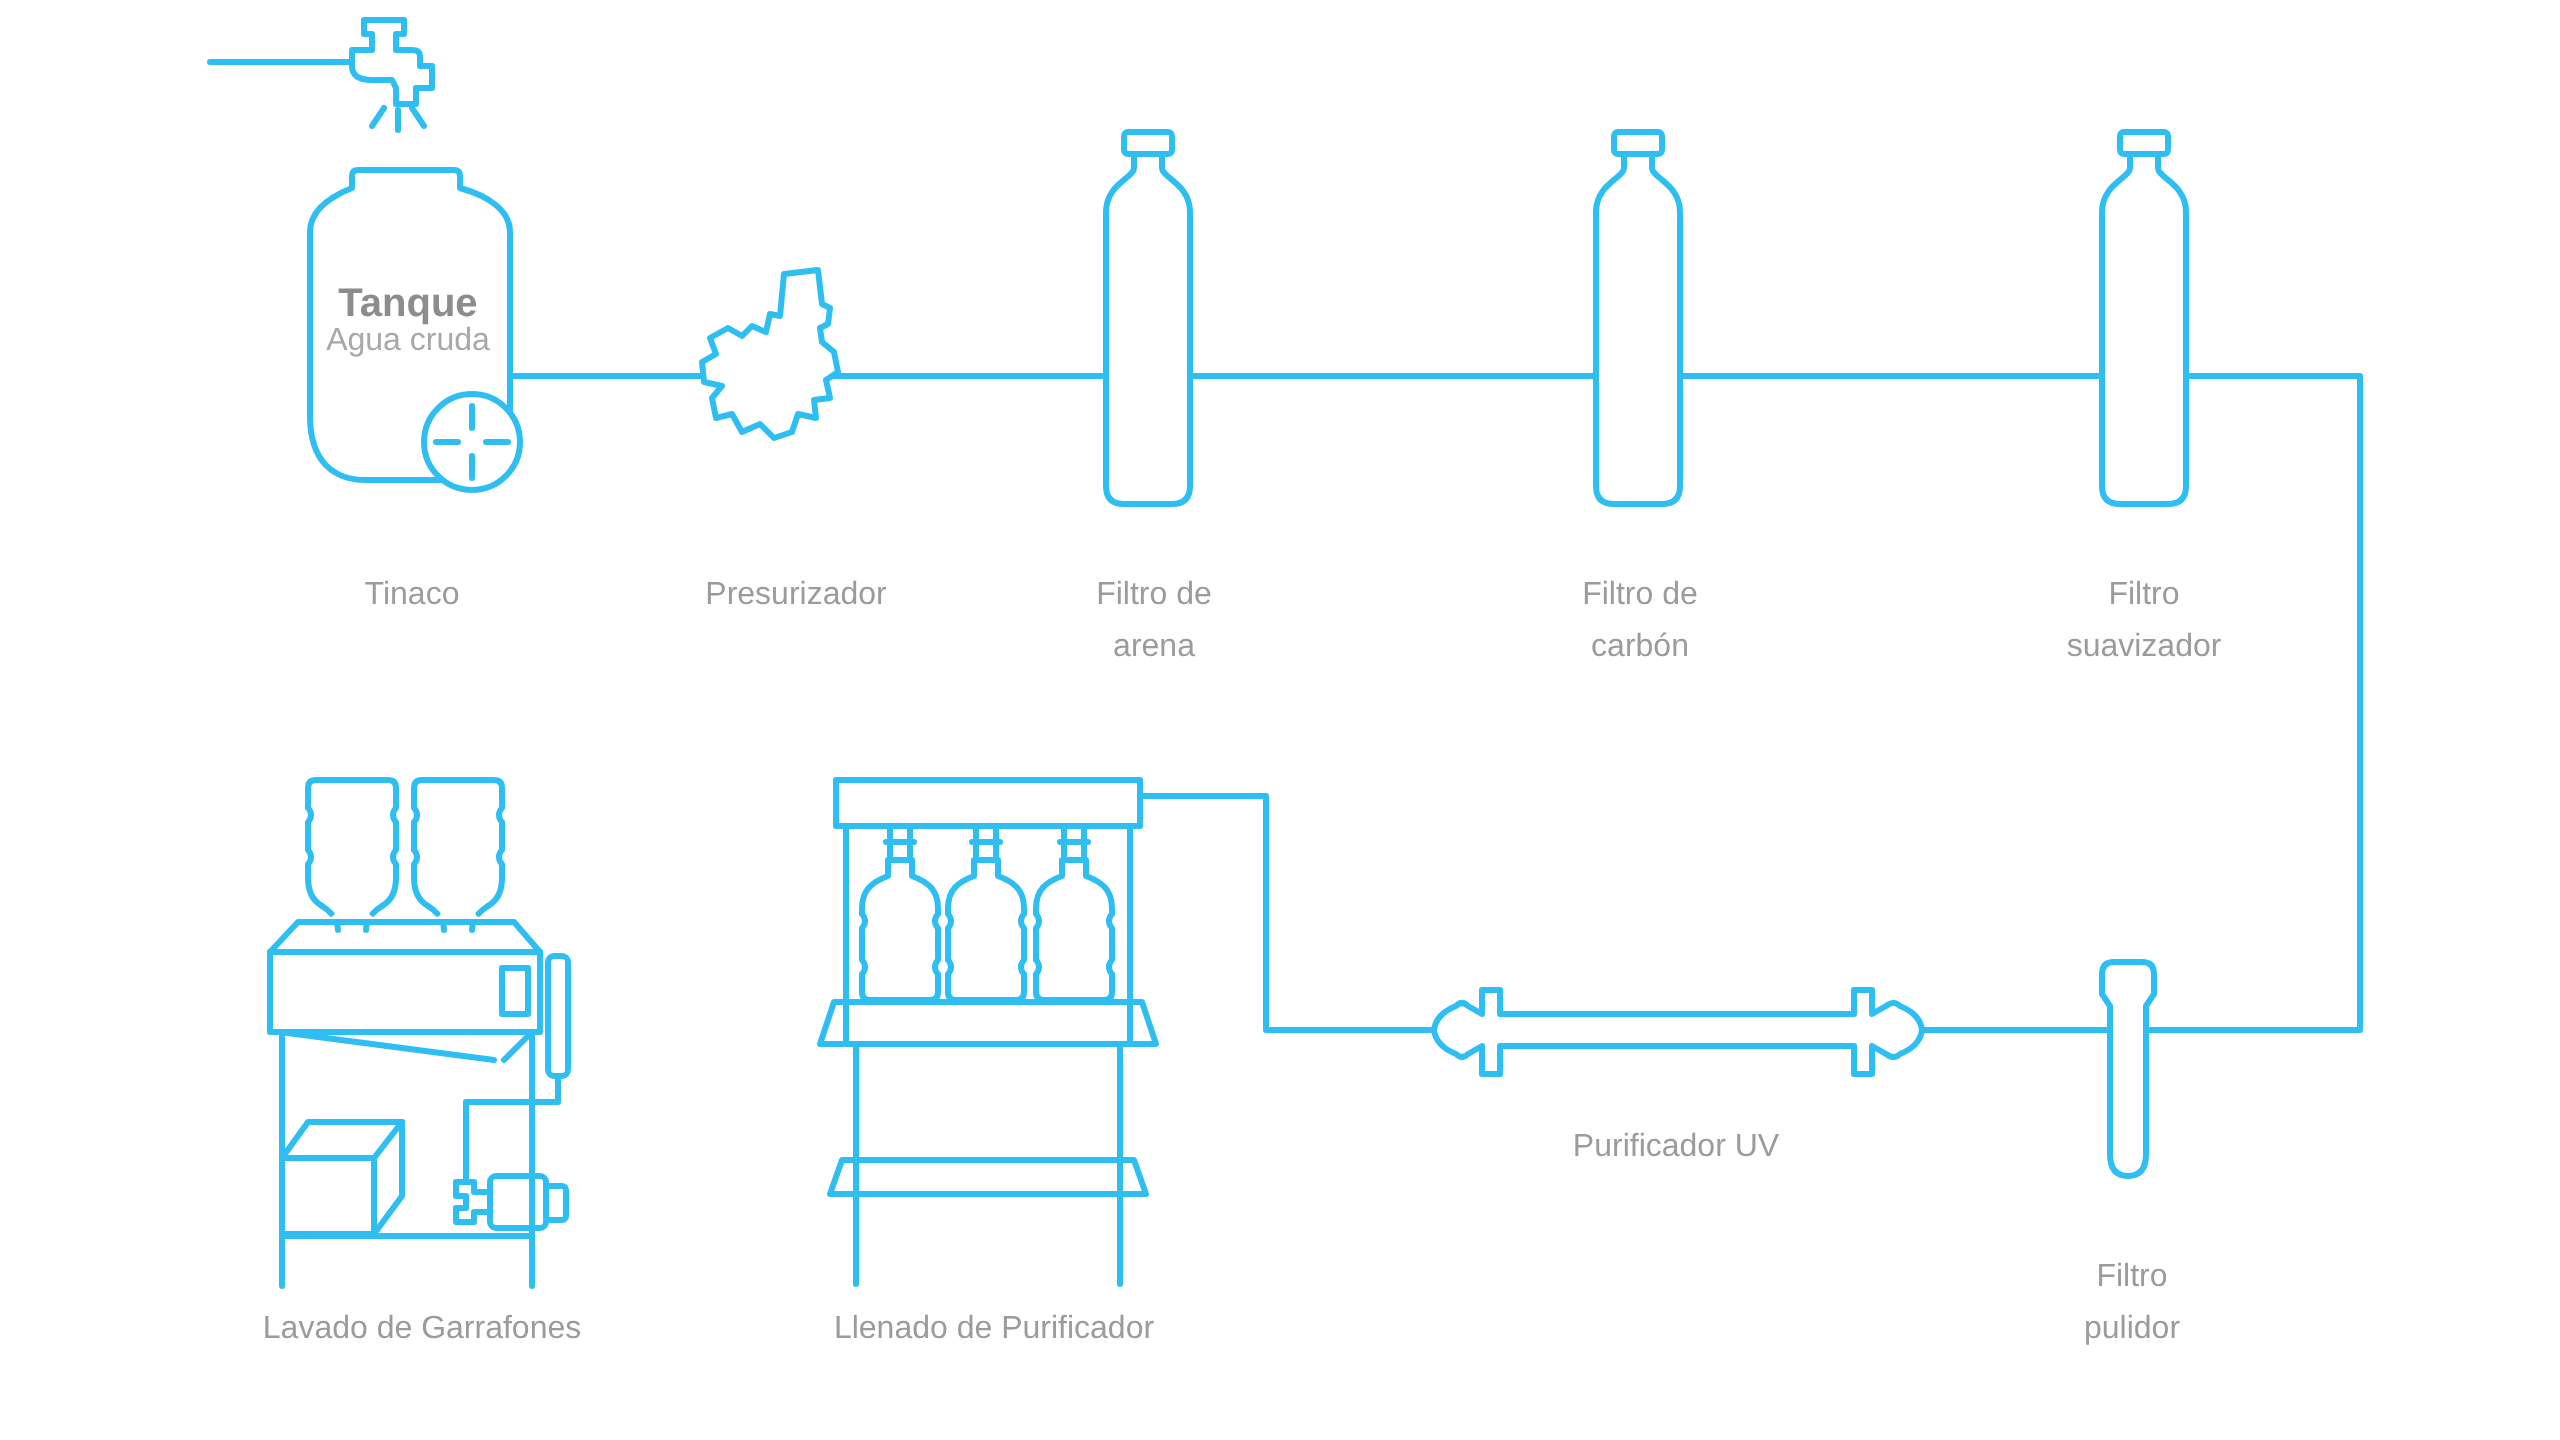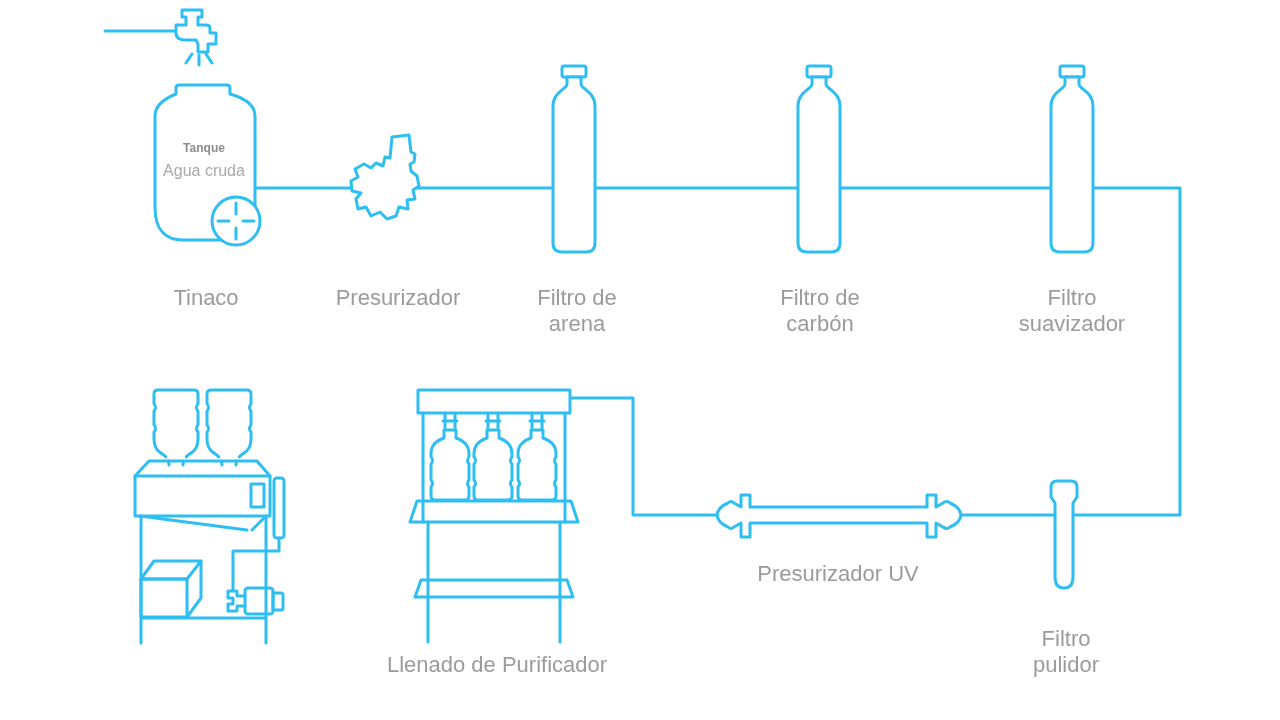--- a/index.html
+++ b/index.html
@@ -13,25 +13,25 @@
   .canvas{
     position:relative;width:1280px;height:720px;background:var(--bg);
     overflow:hidden;font-family:"Liberation Sans",sans-serif;
   }
   svg{position:absolute;left:0;top:0;}
   .ln{fill:none;stroke:var(--line);stroke-width:3;stroke-linecap:round;stroke-linejoin:round;}
   .lnf{fill:#fff;stroke:var(--line);stroke-width:3;stroke-linecap:round;stroke-linejoin:round;}
   .dash{stroke-dasharray:6 5;}
   .lbl{
     position:absolute;transform:translateX(-50%);text-align:center;
-    font-size:22px;line-height:26px;color:var(--label);white-space:pre-line;
+    font-size:16px;line-height:26px;color:var(--label);white-space:pre-line;
   }
   .tank-title{
     position:absolute;transform:translateX(-50%);text-align:center;
-    font-size:12px;font-weight:bold;color:var(--tank-title);
+    font-size:20px;font-weight:bold;color:var(--tank-title);
   }
   .tank-sub{
     position:absolute;transform:translateX(-50%);text-align:right;
     font-size:16px;color:var(--tank-sub);
   }
 </style>
 </head>
 <body>
 
 <div class="canvas">
@@ -131,18 +131,19 @@
   <div class="tank-sub" style="left:204px;top:162px">Agua cruda</div>
 
   <div class="lbl" style="left:206px;top:285px">Tinaco</div>
   <div class="lbl" style="left:398px;top:285px">Presurizador</div>
   <div class="lbl" style="left:577px;top:285px">Filtro de
 arena</div>
   <div class="lbl" style="left:820px;top:285px">Filtro de
 carbón</div>
   <div class="lbl" style="left:1072px;top:285px">Filtro
 suavizador</div>
-  <div class="lbl" style="left:838px;top:561px">Presurizador UV</div>
+  <div class="lbl" style="left:838px;top:561px">Purificador UV</div>
   <div class="lbl" style="left:1066px;top:626px">Filtro
 pulidor</div>
+  <div class="lbl" style="left:211px;top:652px">Lavado de Garrafones</div>
   <div class="lbl" style="left:497px;top:652px">Llenado de Purificador</div>
 
 </div>
 
 </body></html>

